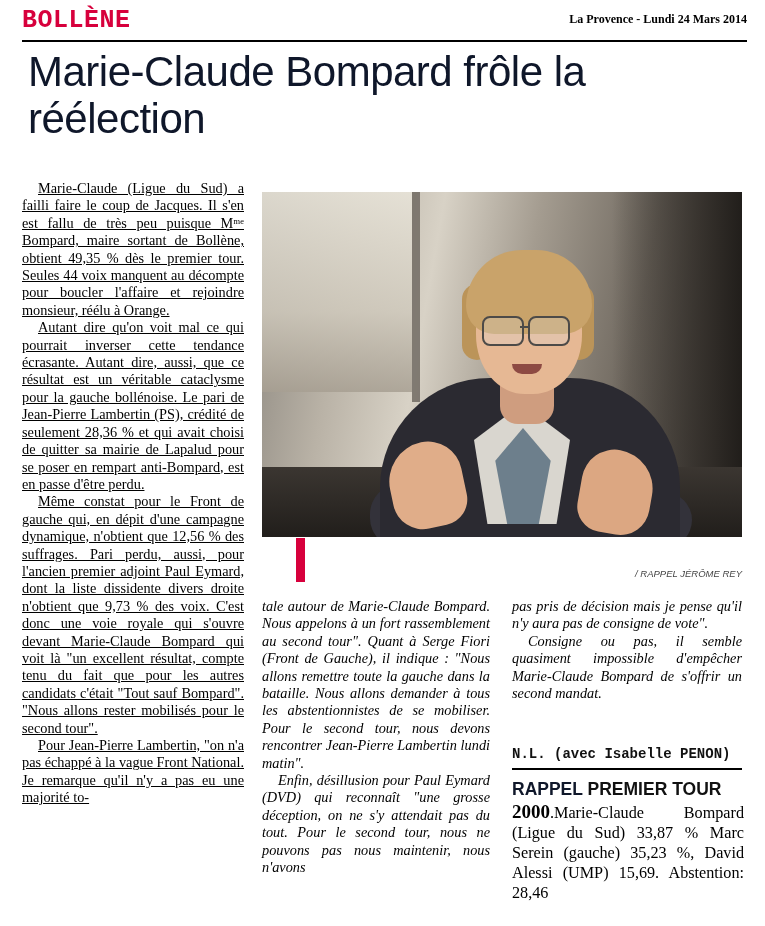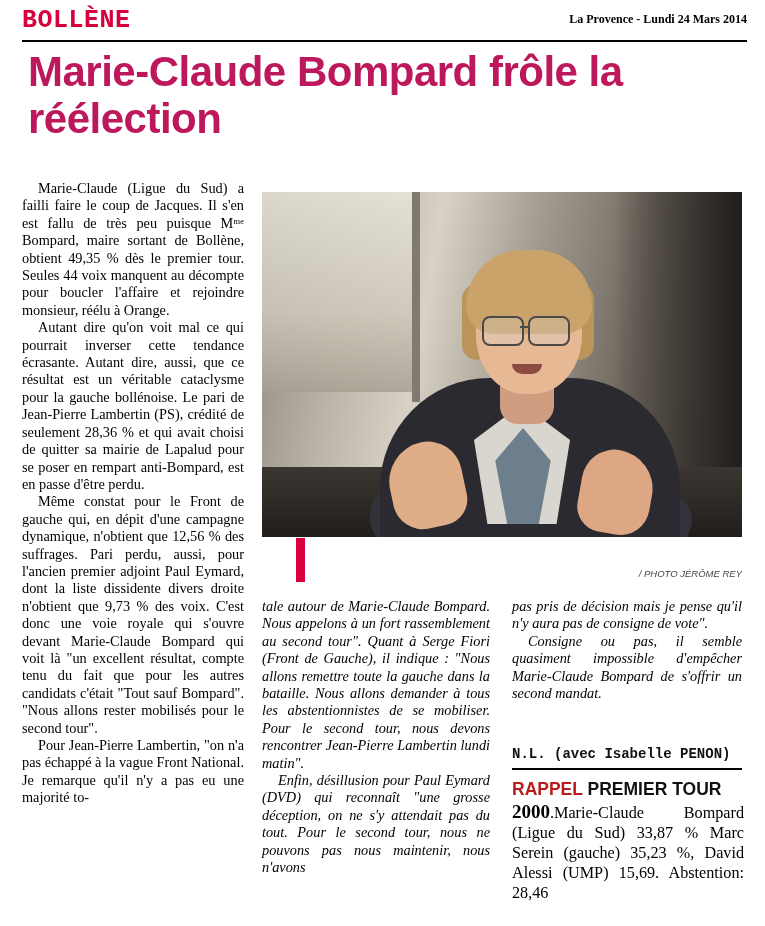--- a/index.html
+++ b/index.html
@@ -55,41 +55,41 @@
     background: #000;
   }
 
   
   .headline {
     position: absolute;
     left: 28px;
     top: 48px;
     width: 640px;
     font-family: "Liberation Sans", sans-serif;
-    font-weight: bold;
+    font-weight: normal;
     font-size: 42px;
     line-height: 47px;
     letter-spacing: -0.5px;
-    color: #be185d;
+    color: #0f172a;
   }
 
   
   .col {
     position: absolute;
     font-size: 14.3px;
     line-height: 17.4px;
     text-align: justify;
     color: #000;
   }
   .col p {
     margin: 0;
     text-indent: 16px;
   }
   .col p.noindent { text-indent: 0; }
-  .col1 { left: 22px;  top: 180px; width: 222px; }
+  .col1 { left: 22px;  top: 180px; width: 222px; text-decoration: underline; }
   .col2 { left: 262px; top: 598px; width: 228px; }
   .col3 { left: 512px; top: 598px; width: 230px; }
 
   .italic { font-style: italic; font-family: Liberation Serif, serif; }
 
   
   .photo-block {
     position: absolute;
     left: 262px;
     top: 192px;
@@ -251,21 +251,21 @@
     left: 512px;
     top: 778px;
     width: 232px;
   }
   .rappel-head {
     font-family: "Liberation Sans", sans-serif;
     font-size: 17.5px;
     font-weight: bold;
     line-height: 22px;
   }
-  .rappel-head .red { color: #b91c1c; }
+  .rappel-head .red { color: #0f172a; }
   .rappel-head .blk { color: #111; }
   .rappel-body {
     margin-top: 2px;
     font-family: "Liberation Serif", serif;
     font-size: 16.2px;
     line-height: 20px;
     text-align: justify;
     color: #000;
   }
   .rappel-body .big { font-size: 19px; font-weight: bold; }
@@ -311,21 +311,21 @@
       <div class="ph-glass-r"></div>
       <div class="ph-bridge"></div>
       <div class="ph-mouth"></div>
       <div class="ph-hand-l"></div>
       <div class="ph-hand-r"></div>
     </div>
   </div>
 
   <div class="caption-wrap">
     <div class="caption-bar"></div>
-    <div class="photo-credit">/ PHOTO JÉRÔME REY</div>
+    <div class="photo-credit">/ RAPPEL JÉRÔME REY</div>
   </div>
 
   <div class="col col2 italic">
     <p class="noindent">tale autour de Marie-Claude Bompard. Nous appelons à un fort rassemblement au second tour". Quant à Serge Fiori (Front de Gauche), il indique : "Nous allons remettre toute la gauche dans la bataille. Nous allons demander à tous les abstentionnistes de se mobiliser. Pour le second tour, nous devons rencontrer Jean-Pierre Lambertin lundi matin".</p>
     <p>Enfin, désillusion pour Paul Eymard (DVD) qui reconnaît "une grosse déception, on ne s'y attendait pas du tout. Pour le second tour, nous ne pouvons pas nous maintenir, nous n'avons</p>
   </div>
 
   <div class="col col3 italic">
     <p class="noindent">pas pris de décision mais je pense qu'il n'y aura pas de consigne de vote".</p>
     <p>Consigne ou pas, il semble quasiment impossible d'empêcher Marie-Claude Bompard de s'offrir un second mandat.</p>

